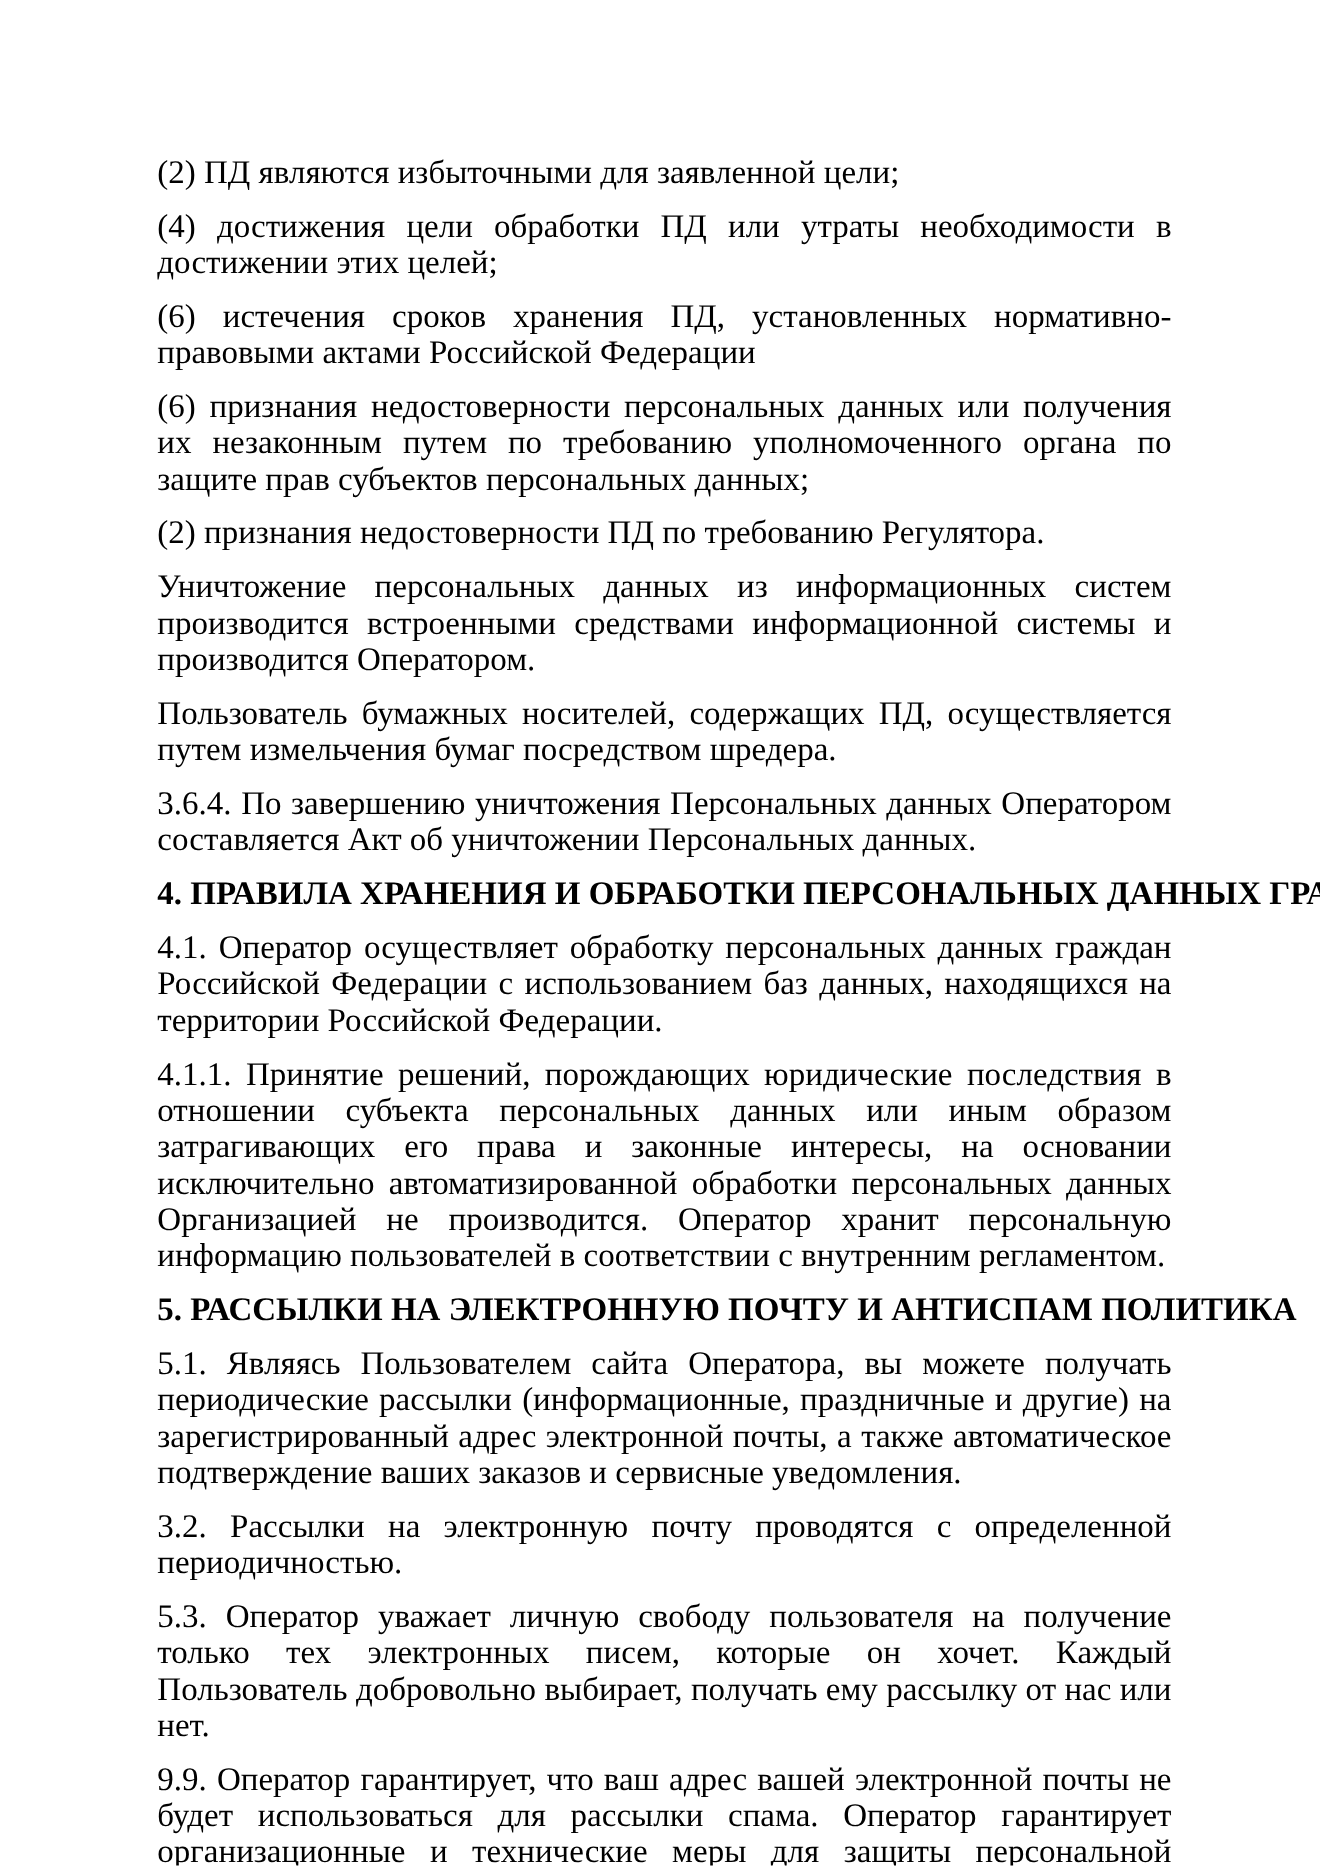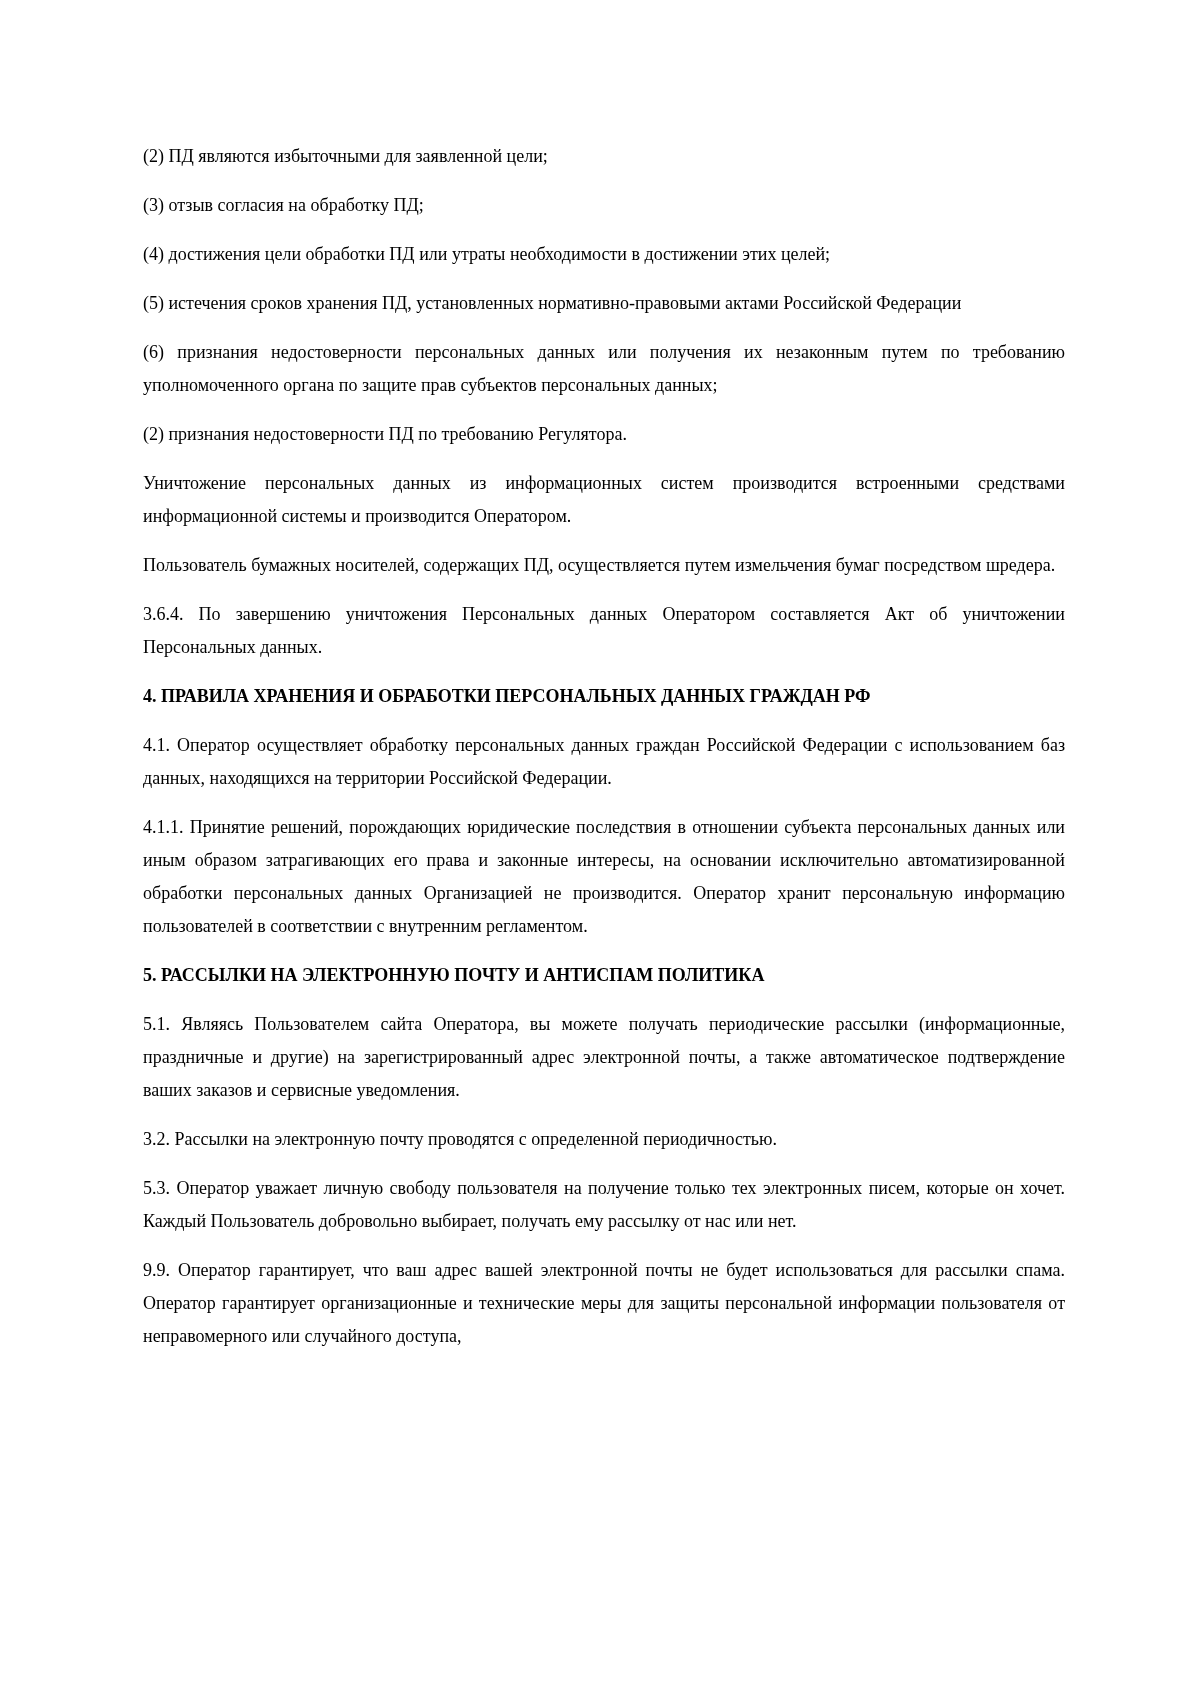--- a/index.html
+++ b/index.html
@@ -13,21 +13,21 @@
     overflow: hidden;
   }
   .doc-page {
     box-sizing: border-box;
     width: 1200px;
     height: 1696px;
     padding: 140px 135px 0 143px;
     background: #ffffff;
     color: #000000;
     font-family: "Liberation Serif", "DejaVu Serif", serif;
-    font-size: 18px;
+    font-size: 30px;
     line-height: 33px;
   }
   .doc-page p.para {
     margin: 0 0 16px 0;
     text-align: justify;
     text-justify: inter-word;
   }
   .doc-page .heading {
     margin: 0 0 16px 0;
     font-weight: bold;
@@ -36,23 +36,22 @@
   }
   .doc-page .heading.centered {
     text-align: left;
   }
 </style>
 </head>
 <body>
 
 <div class="doc-page">
   <p class="para">(2) ПД являются избыточными для заявленной цели;</p>
-  <p class="para">(3) отзыв согласия на обработку ПД;</p>
   <p class="para">(4) достижения цели обработки ПД или утраты необходимости в достижении этих целей;</p>
-  <p class="para">(5) истечения сроков хранения ПД, установленных нормативно-правовыми актами Российской Федерации</p>
+  <p class="para">(6) истечения сроков хранения ПД, установленных нормативно-правовыми актами Российской Федерации</p>
   <p class="para">(6) признания недостоверности персональных данных или получения их незаконным путем по требованию уполномоченного органа по защите прав субъектов персональных данных;</p>
   <p class="para">(2) признания недостоверности ПД по требованию Регулятора.</p>
   <p class="para">Уничтожение персональных данных из информационных систем производится встроенными средствами информационной системы и производится Оператором.</p>
   <p class="para">Пользователь бумажных носителей, содержащих ПД, осуществляется путем измельчения бумаг посредством шредера.</p>
   <p class="para">3.6.4. По завершению уничтожения Персональных данных Оператором составляется Акт об уничтожении Персональных данных.</p>
   <p class="heading">4. ПРАВИЛА ХРАНЕНИЯ И ОБРАБОТКИ ПЕРСОНАЛЬНЫХ ДАННЫХ ГРАЖДАН РФ</p>
   <p class="para">4.1. Оператор осуществляет обработку персональных данных граждан Российской Федерации с использованием баз данных, находящихся на территории Российской Федерации.</p>
   <p class="para">4.1.1. Принятие решений, порождающих юридические последствия в отношении субъекта персональных данных или иным образом затрагивающих его права и законные интересы, на основании исключительно автоматизированной обработки персональных данных Организацией не производится. Оператор хранит персональную информацию пользователей в соответствии с внутренним регламентом.</p>
   <p class="heading centered">5. РАССЫЛКИ НА ЭЛЕКТРОННУЮ ПОЧТУ И АНТИСПАМ ПОЛИТИКА</p>
   <p class="para">5.1. Являясь Пользователем сайта Оператора, вы можете получать периодические рассылки (информационные, праздничные и другие) на зарегистрированный адрес электронной почты, а также автоматическое подтверждение ваших заказов и сервисные уведомления.</p>

